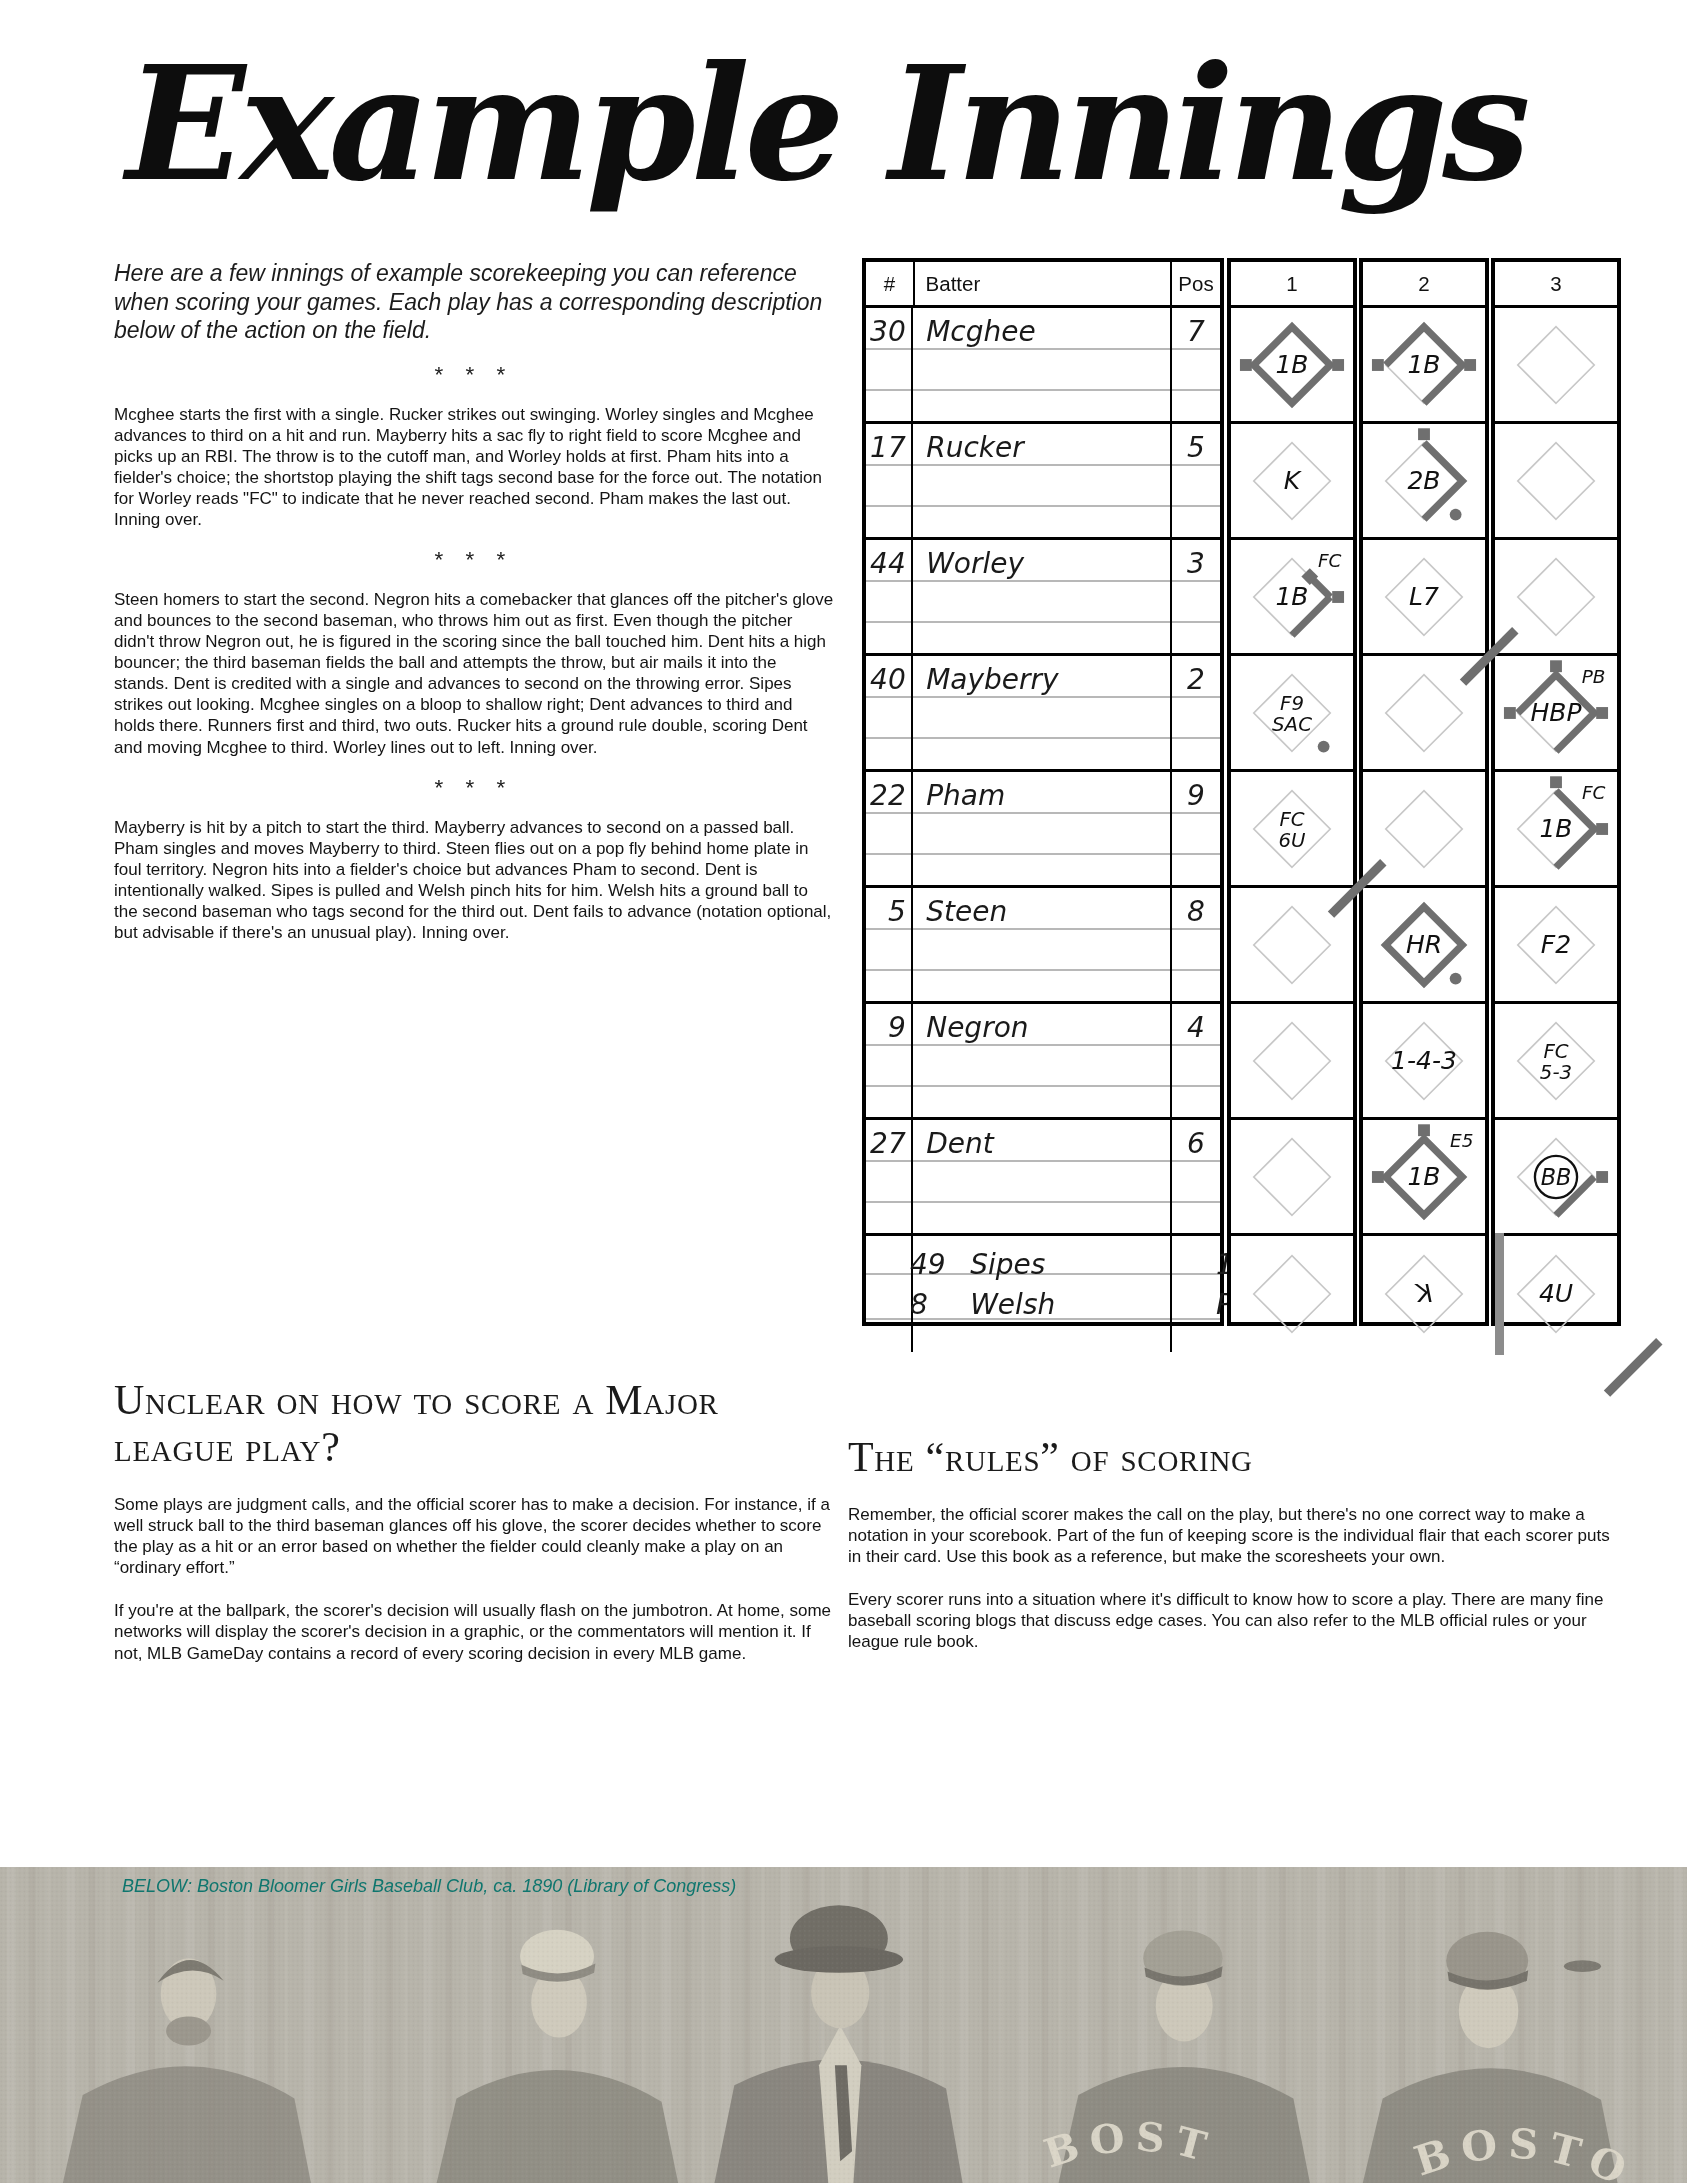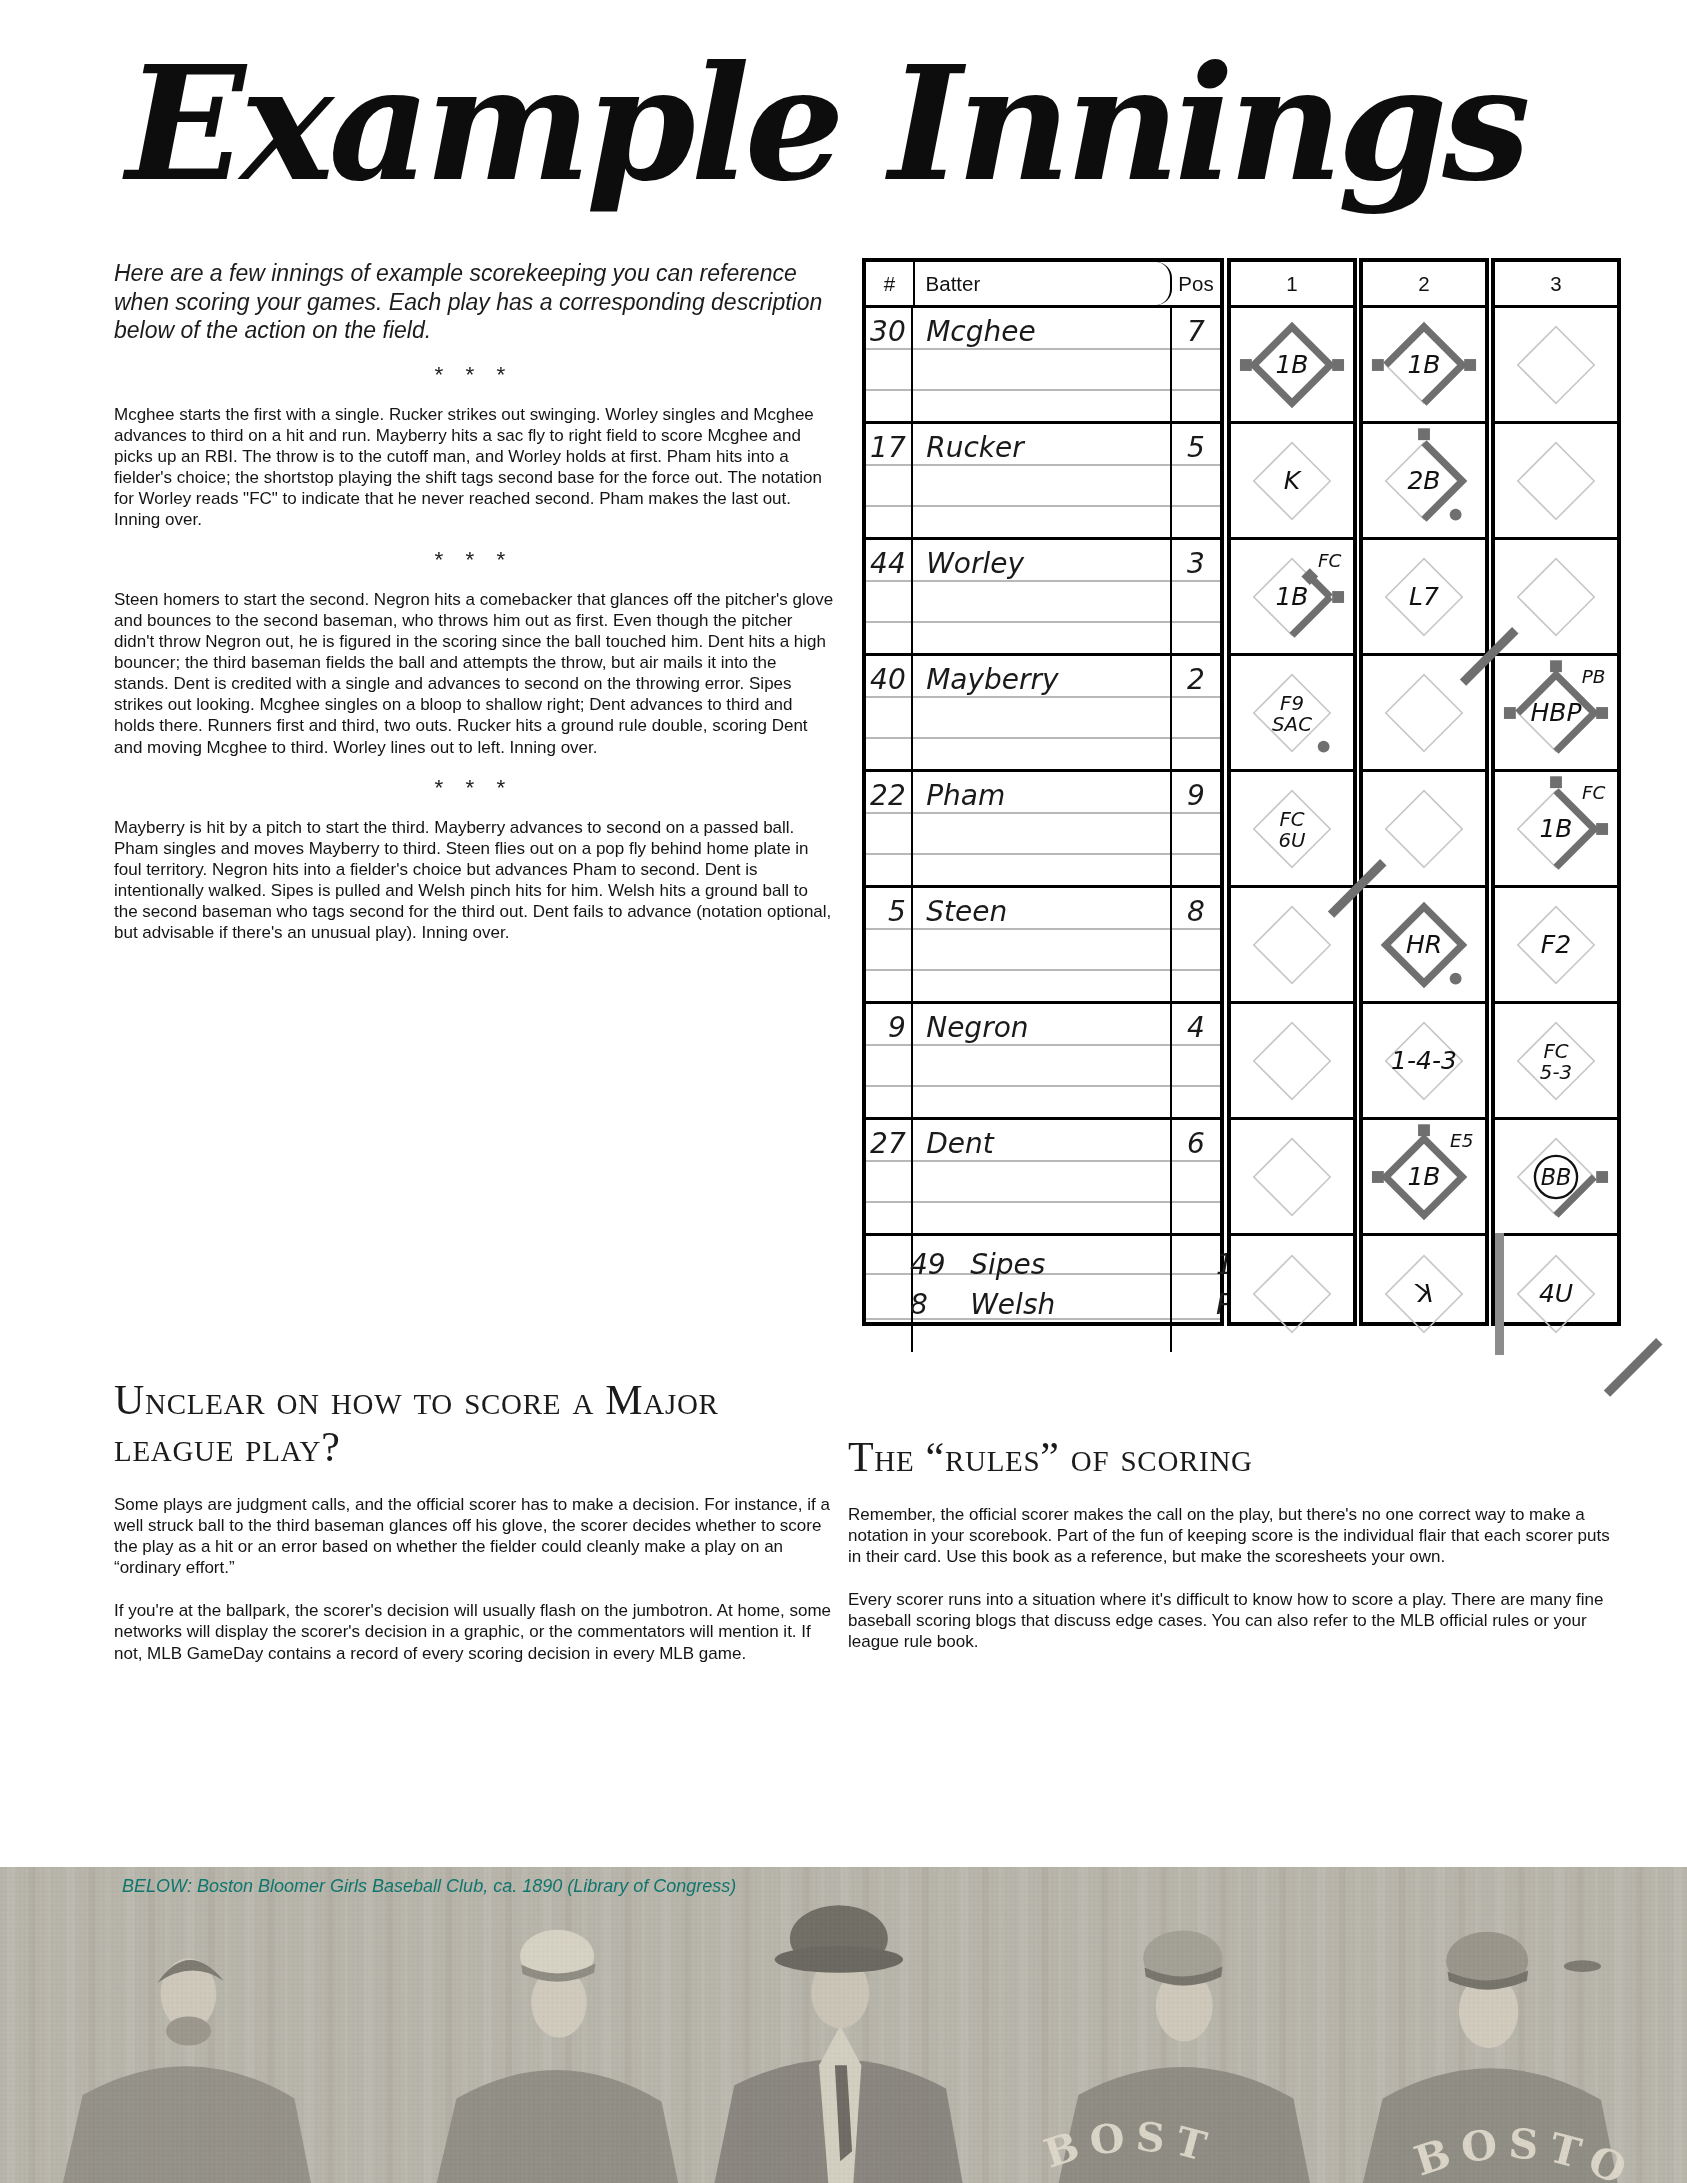--- a/index.html
+++ b/index.html
@@ -65,21 +65,21 @@
     <div class="divider">* * *</div>
     <p class="para">Steen homers to start the second. Negron hits a comebacker that glances off the pitcher's glove and bounces to the second baseman, who throws him out as first. Even though the pitcher didn't throw Negron out, he is figured in the scoring since the ball touched him. Dent hits a high bouncer; the third baseman fields the ball and attempts the throw, but air mails it into the stands. Dent is credited with a single and advances to second on the throwing error. Sipes strikes out looking. Mcghee singles on a bloop to shallow right; Dent advances to third and holds there. Runners first and third, two outs. Rucker hits a ground rule double, scoring Dent and moving Mcghee to third. Worley lines out to left. Inning over.</p>
     <div class="divider">* * *</div>
     <p class="para">Mayberry is hit by a pitch to start the third. Mayberry advances to second on a passed ball. Pham singles and moves Mayberry to third. Steen flies out on a pop fly behind home plate in foul territory. Negron hits into a fielder's choice but advances Pham to second. Dent is intentionally walked. Sipes is pulled and Welsh pinch hits for him. Welsh hits a ground ball to the second baseman who tags second for the third out. Dent fails to advance (notation optional, but advisable if there's an unusual play). Inning over.</p>
   </div>
 
   <div id="scorecard">
       <div class="sc-box" style="left: 0px; width: 362px; height: 1068px;">
         <div class="hdr">
       <span style="width:47px;text-align:center;border-right:2.6px solid #000;align-self:stretch;line-height:43px;">#</span>
-      <span style="flex:1;padding-left:10.6px;border-right:2.6px solid #000;align-self:stretch;line-height:43px;border-radius:16px;">Batter</span>
+      <span style="flex:1;padding-left:10.6px;border-right:2.6px solid #000;align-self:stretch;line-height:43px;">Batter</span>
       <span style="width:48px;text-align:center;">Pos</span>
     </div>
         <div class="sc-row">
       <div class="rule-line" style="top:40px"></div>
       <div class="rule-line" style="top:81px"></div>
       <div class="bat-cols">
         <div class="c-num"><span class="hand">30</span></div>
         <div class="c-name"><span class="hand">Mcghee</span></div>
         <div class="c-pos"><span class="hand">7</span></div>
       </div>

